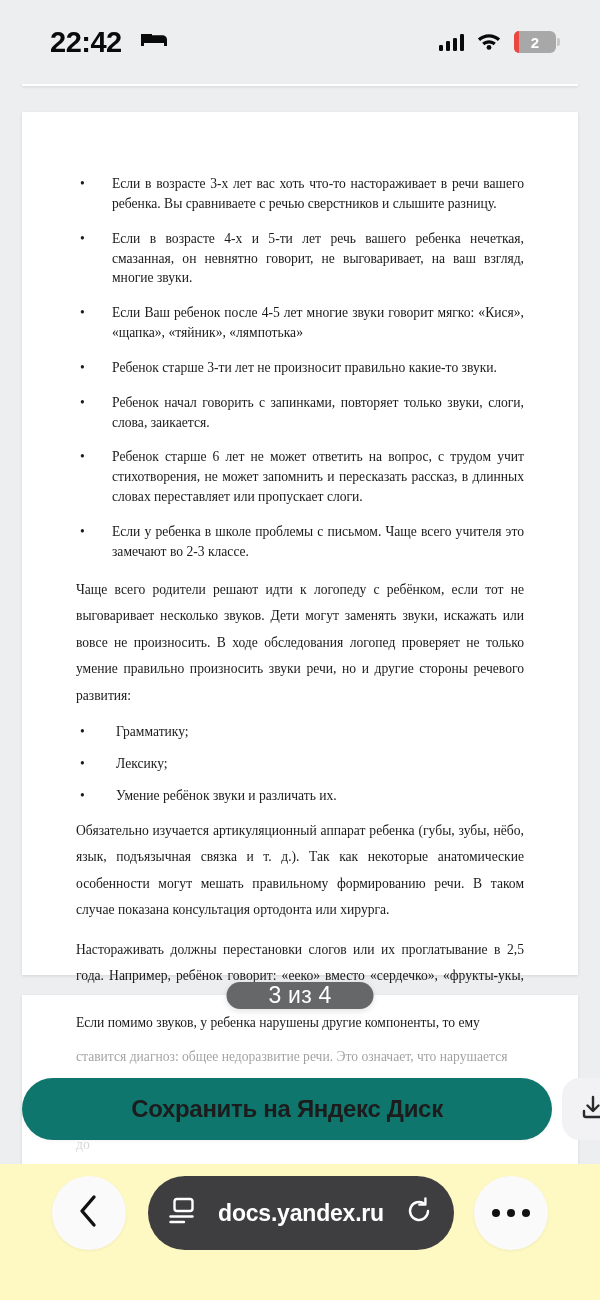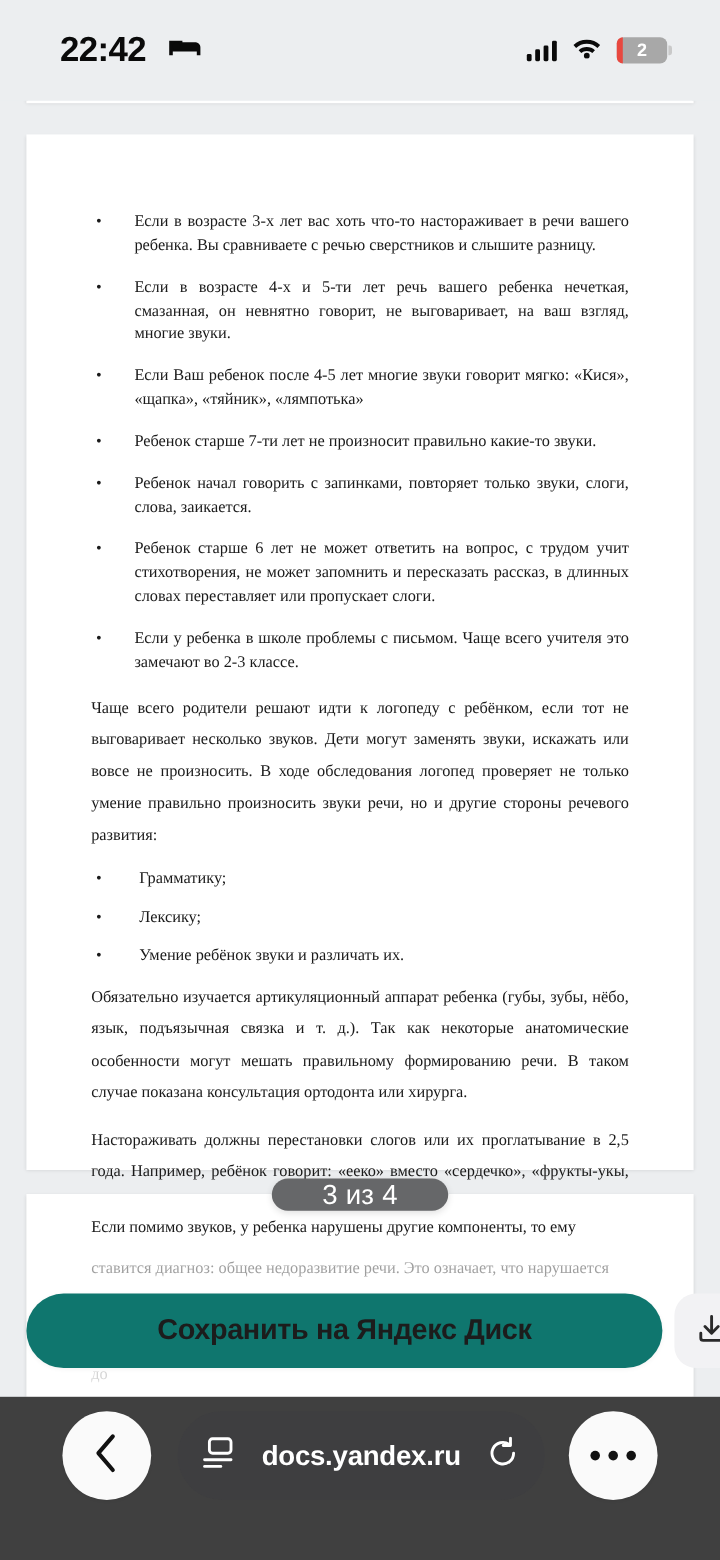--- a/index.html
+++ b/index.html
@@ -126,21 +126,21 @@
     position:absolute; left:562px; top:1078px;
     width:62px; height:62px;
     background:#f2f2f4; border-radius:18px;
     display:flex; align-items:center; justify-content:center;
     z-index:14;
   }
 
   
   .bottom-bar {
     position:absolute; left:0; bottom:0; width:600px; height:136px;
-    background:#404040; z-index:20;
+    background:#fef9c3; z-index:20;
   }
   .nav-circle {
     position:absolute; top:12px;
     width:74px; height:74px; border-radius:50%;
     background:#fafafa;
     display:flex; align-items:center; justify-content:center;
     box-shadow:0 1px 3px rgba(0,0,0,0.06);
   }
   .nav-back { left:52px; }
   .nav-more { left:474px; }
@@ -209,21 +209,21 @@
         <div class="bullet-item">
           <div class="bullet-dot">•</div>
           <div class="bullet-text">Если в возрасте 4-х и 5-ти лет речь вашего ребенка нечеткая, смазанная, он невнятно говорит, не выговаривает, на ваш взгляд,  многие звуки.</div>
         </div>
         <div class="bullet-item">
           <div class="bullet-dot">•</div>
           <div class="bullet-text">Если  Ваш ребенок после 4-5 лет многие  звуки говорит мягко: «Кися», «щапка», «тяйник», «лямпотька»</div>
         </div>
         <div class="bullet-item">
           <div class="bullet-dot">•</div>
-          <div class="bullet-text">Ребенок старше 7-ти лет не произносит правильно какие-то звуки.</div>
+          <div class="bullet-text">Ребенок старше 3-ти лет не произносит правильно какие-то звуки.</div>
         </div>
         <div class="bullet-item">
           <div class="bullet-dot">•</div>
           <div class="bullet-text">Ребенок начал говорить с запинками, повторяет только звуки, слоги, слова, заикается.</div>
         </div>
         <div class="bullet-item">
           <div class="bullet-dot">•</div>
           <div class="bullet-text"> Ребенок старше 6 лет не может ответить на вопрос, с трудом учит стихотворения, не может запомнить и пересказать рассказ, в длинных словах переставляет или пропускает слоги.</div>
         </div>
         <div class="bullet-item">

